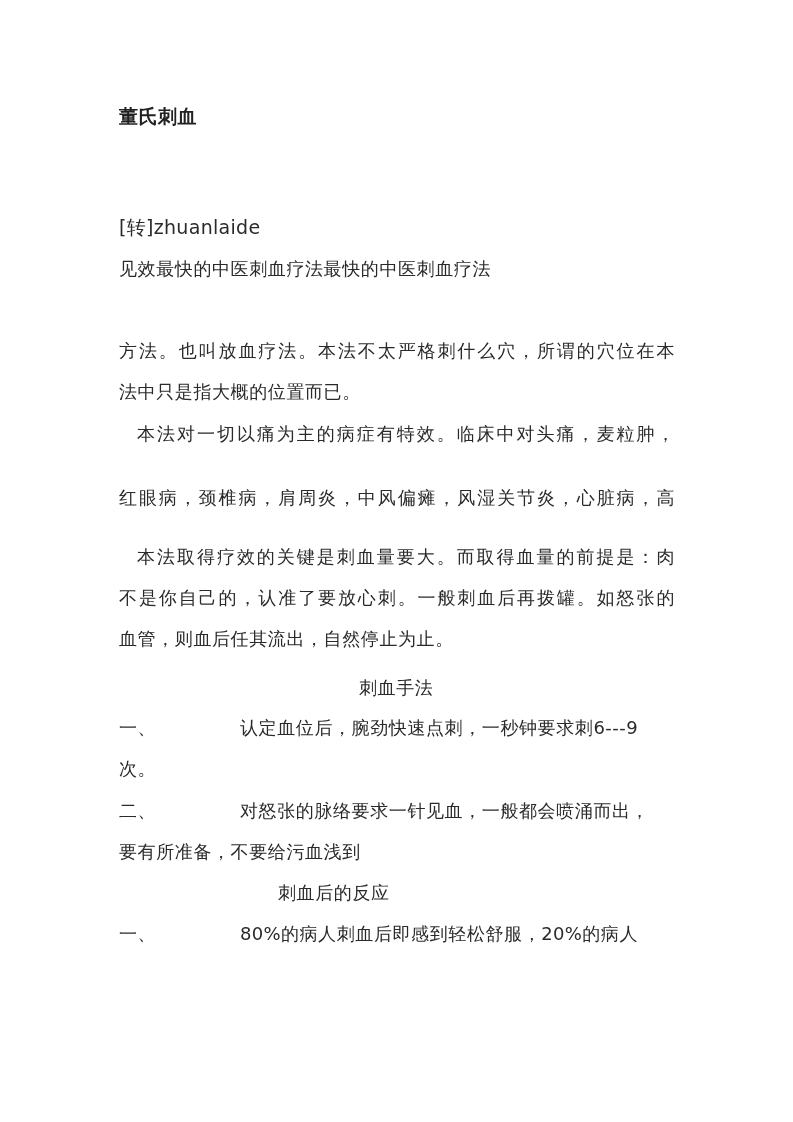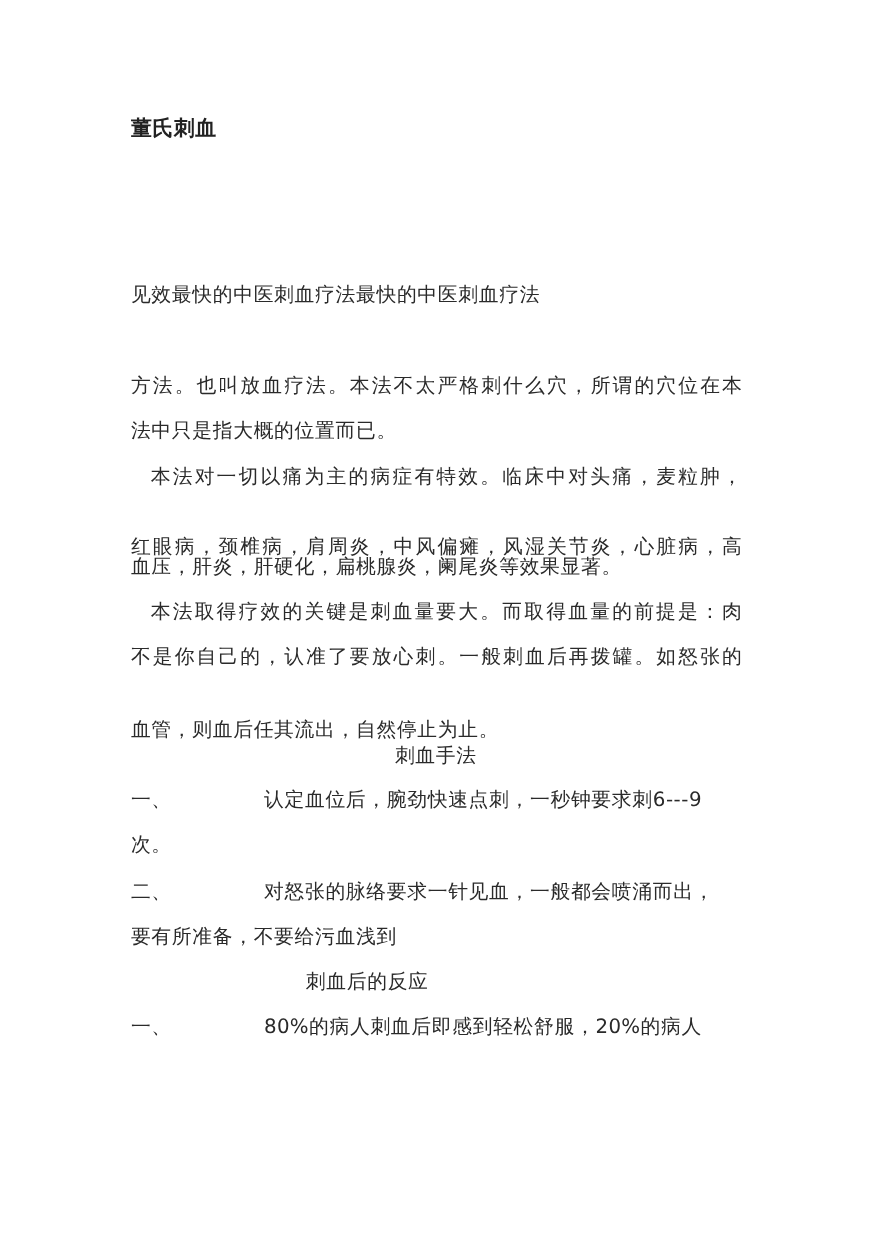--- a/index.html
+++ b/index.html
@@ -14,33 +14,33 @@
   .center { text-align: center; left: 119px; width: 556px; }
   .just { text-align-last: justify; text-align: justify; }
 </style>
 </head>
 <body>
 
 <div class="page">
 
   <div class="title">董氏刺血</div>
 
+  <div class="line sans" style="top:215px; font-size:19px; letter-spacing:0.3px;">[转]zhuanlaide</div>
 
   <div class="line" style="top:257px;">见效最快的中医刺血疗法最快的中医刺血疗法</div>
 
   <div class="line just" style="top:339px;">方法。也叫放血疗法。本法不太严格刺什么穴，所谓的穴位在本</div>
   <div class="line" style="top:380px;">法中只是指大概的位置而已。</div>
 
   <div class="line just" style="top:422px; left:137px; width:538px;">本法对一切以痛为主的病症有特效。临床中对头痛，麦粒肿，</div>
   <div class="line just" style="top:486px;">红眼病，颈椎病，肩周炎，中风偏瘫，风湿关节炎，心脏病，高</div>
-  <div class="line" style="top:504px;">血压，肝炎，肝硬化，扁桃腺炎，阑尾炎等效果显著。</div>
 
   <div class="line just" style="top:545px; left:137px; width:538px;">本法取得疗效的关键是刺血量要大。而取得血量的前提是：肉</div>
   <div class="line just" style="top:586px;">不是你自己的，认准了要放心刺。一般刺血后再拨罐。如怒张的</div>
-  <div class="line" style="top:652px;">血管，则血后任其流出，自然停止为止。</div>
+  <div class="line" style="top:627px;">血管，则血后任其流出，自然停止为止。</div>
 
   <div class="line center" style="top:676px; left:119px; width:556px; padding-left:0;">
     <span style="position:absolute; left:240px;"></span>
   </div>
   <div class="line" style="top:676px; left:359px; width:auto;">刺血手法</div>
 
   <div class="line" style="top:716px; width:auto;">一、</div>
   <div class="line" style="top:716px; left:240px; width:auto;">
     <span>认定血位后，腕劲快速点刺，一秒钟要求刺</span><span class="sans" style="font-size:18px; letter-spacing:0.5px;">6---9</span>
   </div>

